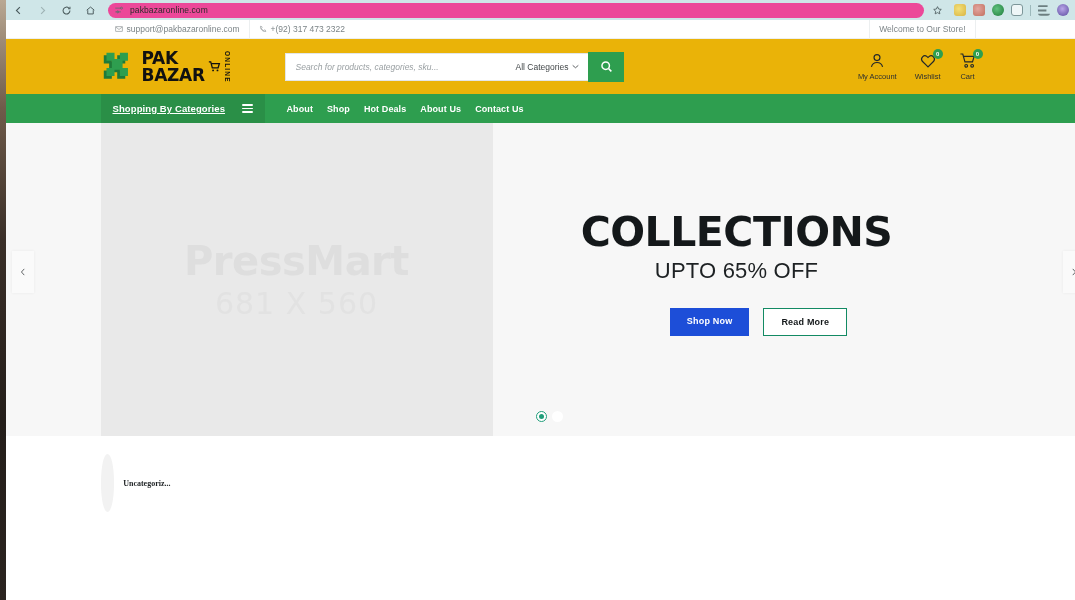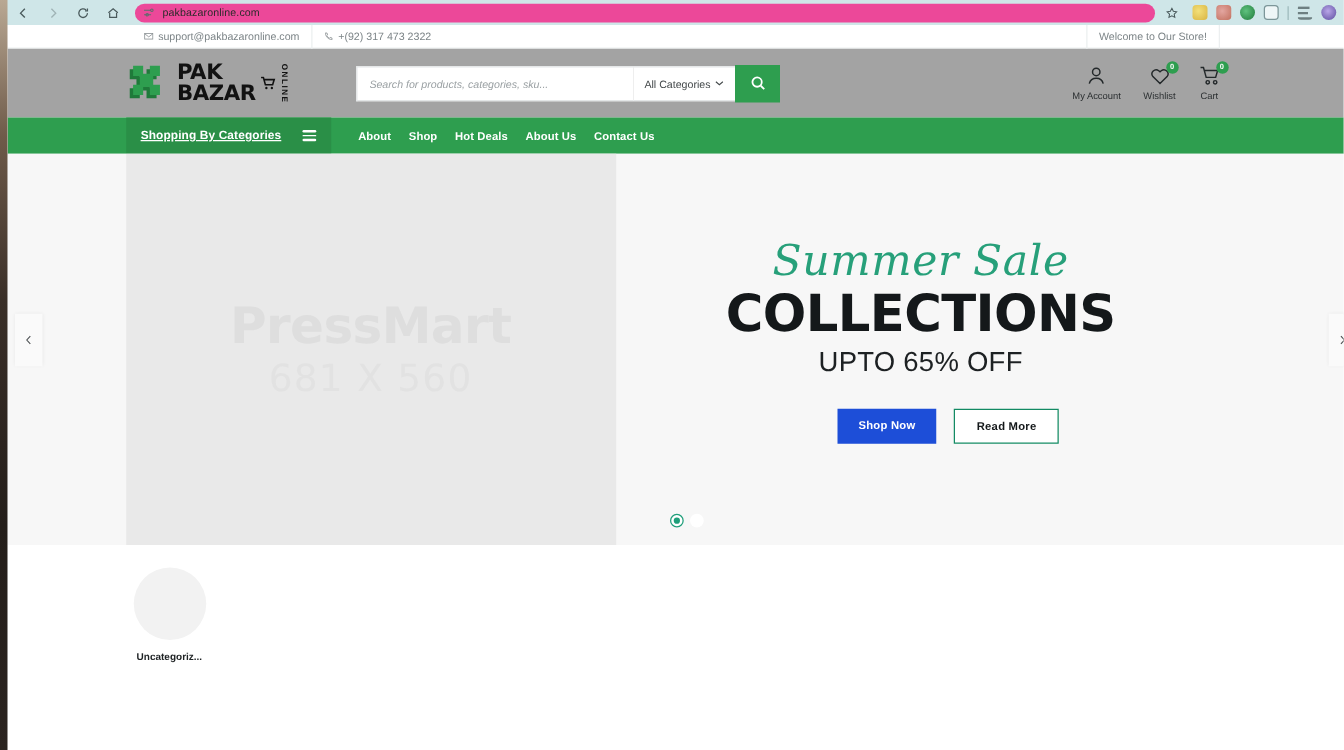--- a/index.html
+++ b/index.html
@@ -50,21 +50,21 @@
     display: flex; align-items: center; font-size: 8.5px; color: #7c8487;
   }
   .topbar-inner { width: 870px; margin: 0 auto; display: flex; align-items: center; height: 19px; }
   .tb-item { display: flex; align-items: center; gap: 4px; padding: 0 9px; height: 19px; }
   .tb-item + .tb-item { border-left: 1px solid #eceff0; }
   .tb-right { margin-left: auto; display:flex; align-items:center; height:19px; }
   .tb-right .tb-item { border-left: 1px solid #eceff0; border-right: 1px solid #eceff0; }
   .tb-ico { width: 8px; height: 8px; color: #8a9093; display:block; }
 
   
-  .header { height: 55px; background: #a3a3a3; display: flex; align-items: center; }
+  .header { height: 55px; background: #eab308; display: flex; align-items: center; }
   .header-inner { width: 880px; margin: 0 auto; display: flex; align-items: center; height: 55px; }
 
   .logo { display: flex; align-items: center; gap: 5px; width: 170px; }
   .logo-mark { width: 36px; height: 34px; display:block; }
   .logo-text { display: flex; align-items: center; gap: 2px; }
   .logo-words { display:flex; flex-direction:column; line-height: .95; }
   .logo-pak, .logo-bazar {
     font-family: "DejaVu Sans", sans-serif; font-weight: 900; color: #111;
     letter-spacing: -0.3px;
   }
@@ -166,21 +166,21 @@
     position: absolute; top: 128px; width: 22px; height: 42px; background: #fafafa;
     display: flex; align-items: center; justify-content: center;
     color: #4b4f51; font-size: 12px; box-shadow: 0 0 3px rgba(0,0,0,.06);
   }
   .arrow.left { left: 6px; }
   .arrow.right { right: -10px; }
 
   
   .cats-sec { height: 120px; background: #fff; }
   .cats-inner { width: 880px; margin: 0 auto; padding-top: 18px; display: flex; gap: 30px; }
-  .cat-card { display: flex; flex-direction: column; align-items: center; gap: 9px; width: 70px; }
+  .cat-card { display: flex; flex-direction: row; align-items: center; gap: 9px; width: 70px; font-family: Liberation Serif, serif; }
   .cat-circle { width: 58px; height: 58px; border-radius: 50%; background: #f2f2f2; }
   .cat-name { font-size: 8px; font-weight: 700; color: #1e2224; white-space: nowrap; }
 </style>
 </head>
 <body>
 
 <div class="left-strip"></div>
 
 <div class="browser-bar">
   <div class="nav-btns">
@@ -351,21 +351,20 @@
     </div>
   </div>
 
   <div class="hero">
     <div class="hero-inner">
       <div class="hero-img">
         <span class="ph-name">PressMart</span>
         <span class="ph-dim">681 X 560</span>
       </div>
       <div class="hero-txt">
-        <span class="h-script">Summer Sale</span>
         <span class="h-big">COLLECTIONS</span>
         <span class="h-sub">UPTO 65% OFF</span>
         <div class="h-btns">
           <span class="btn-fill">Shop Now</span>
           <span class="btn-out">Read More</span>
         </div>
       </div>
     </div>
     <div class="dots">
       <span class="dot active"></span>

